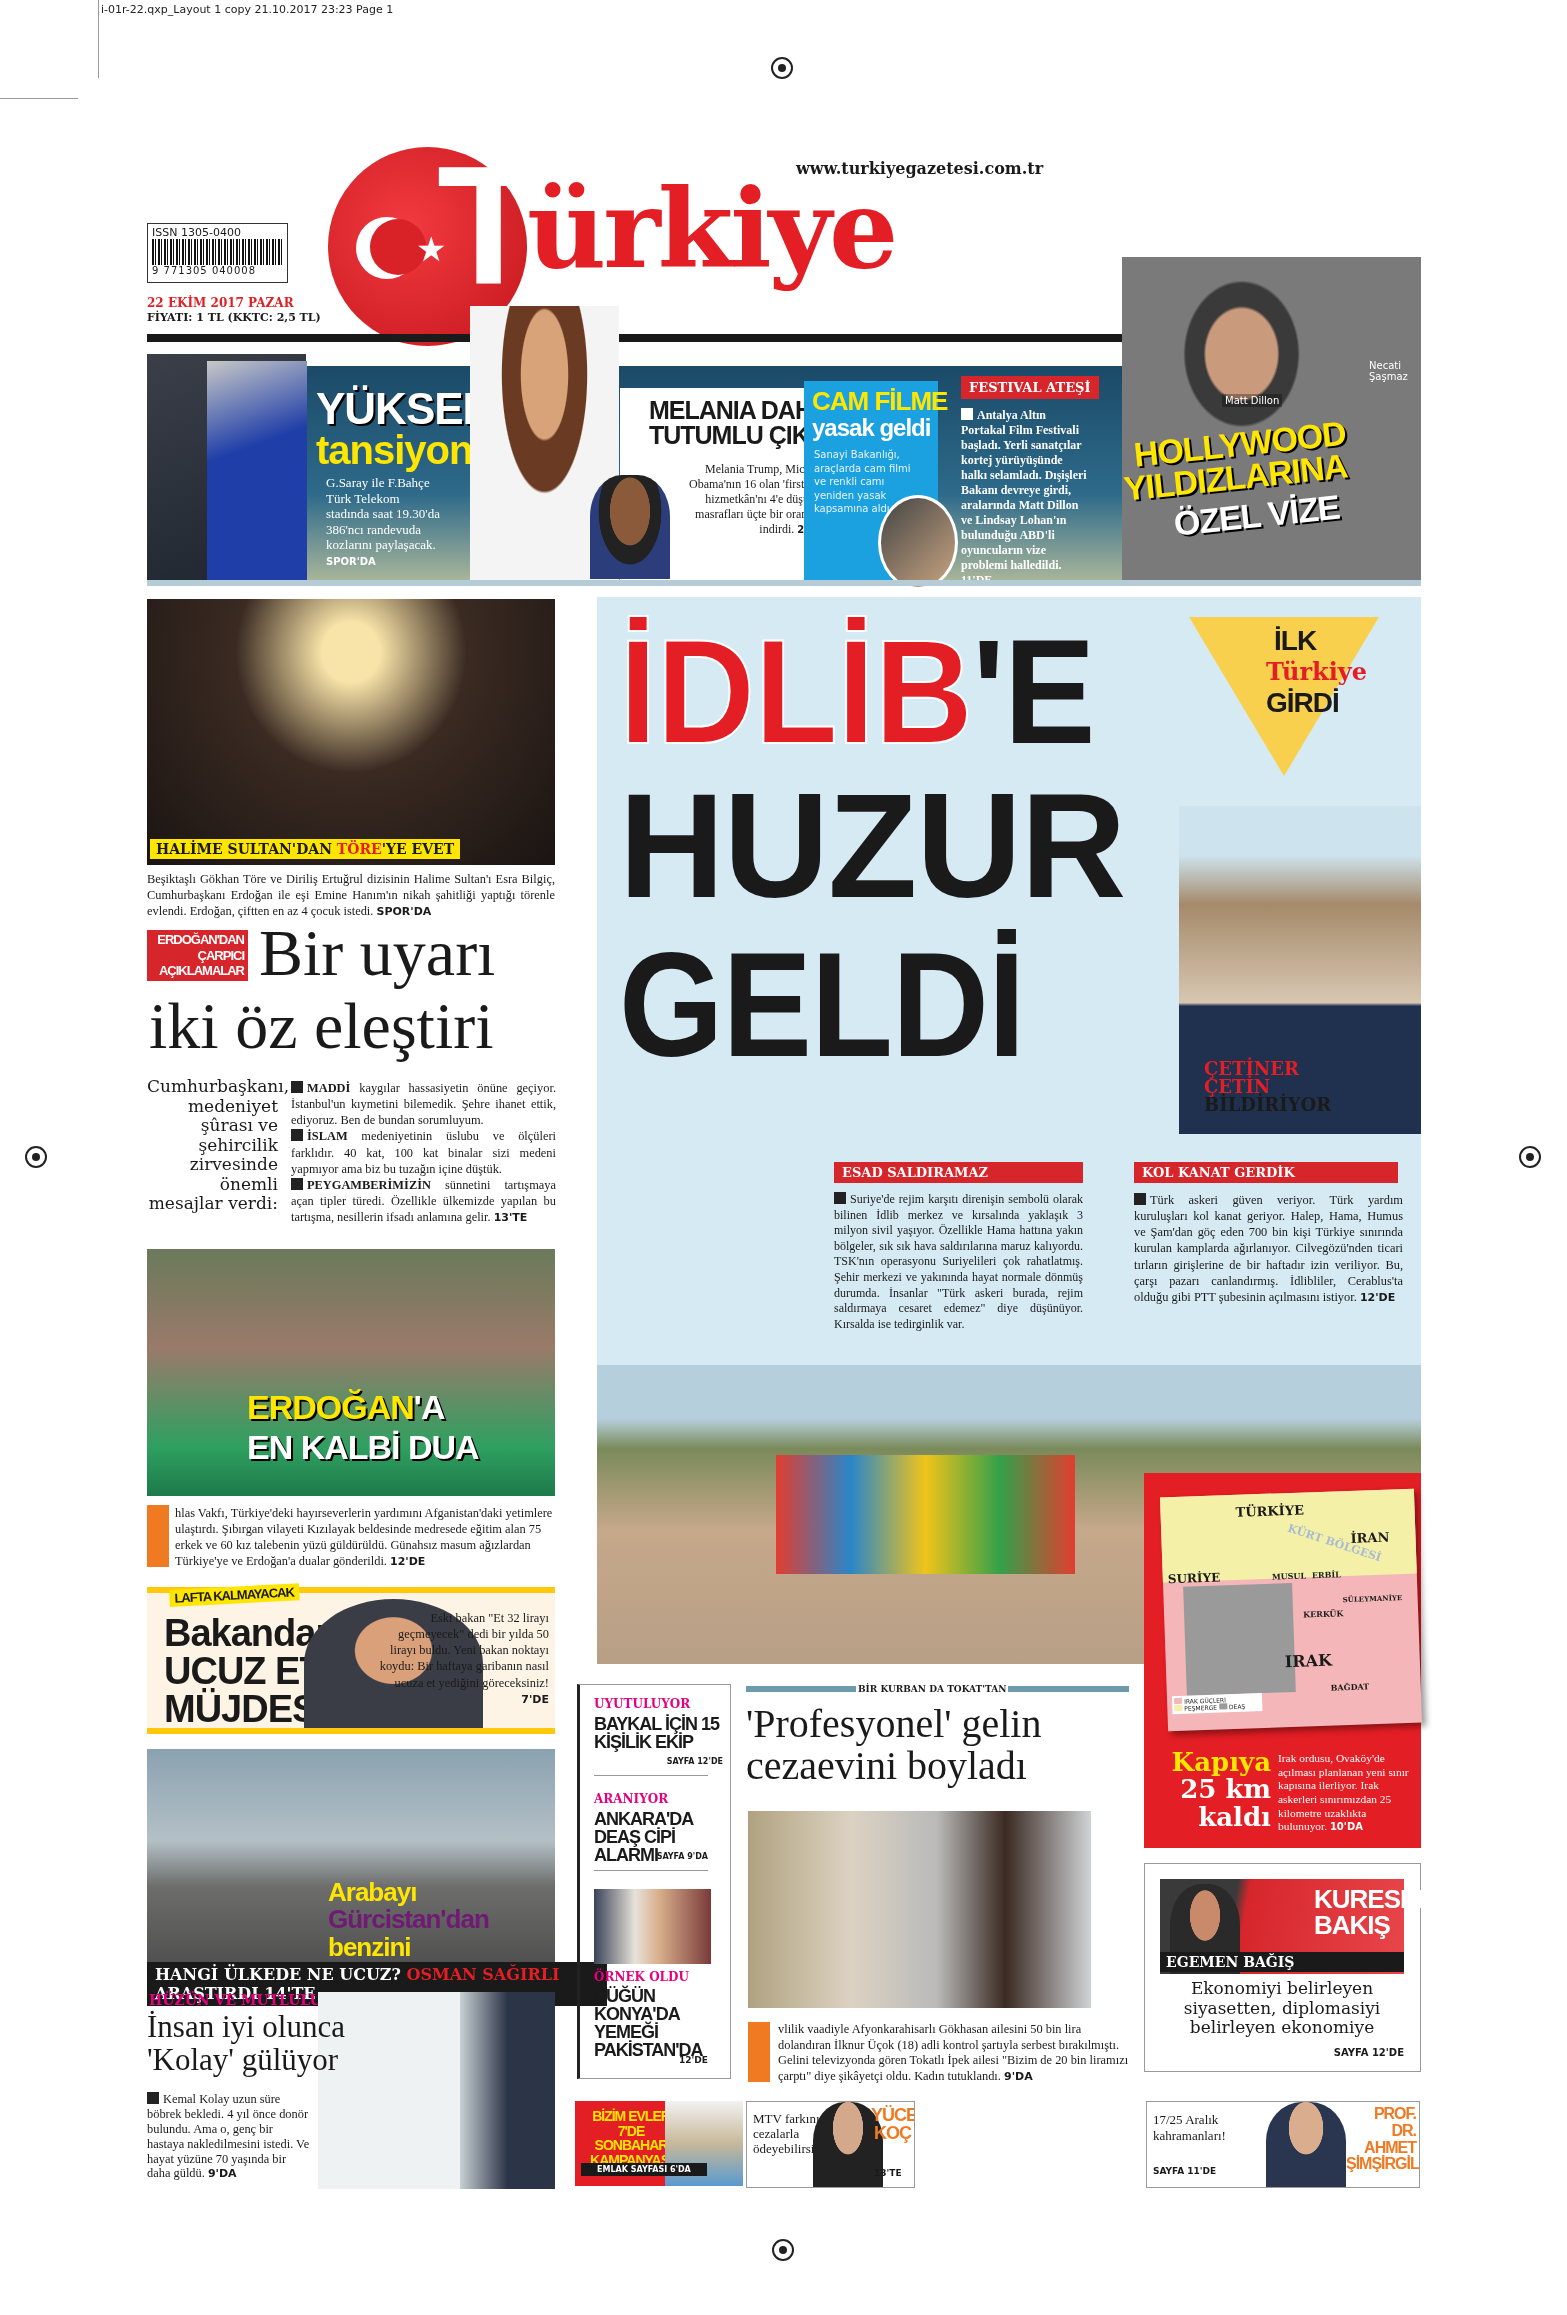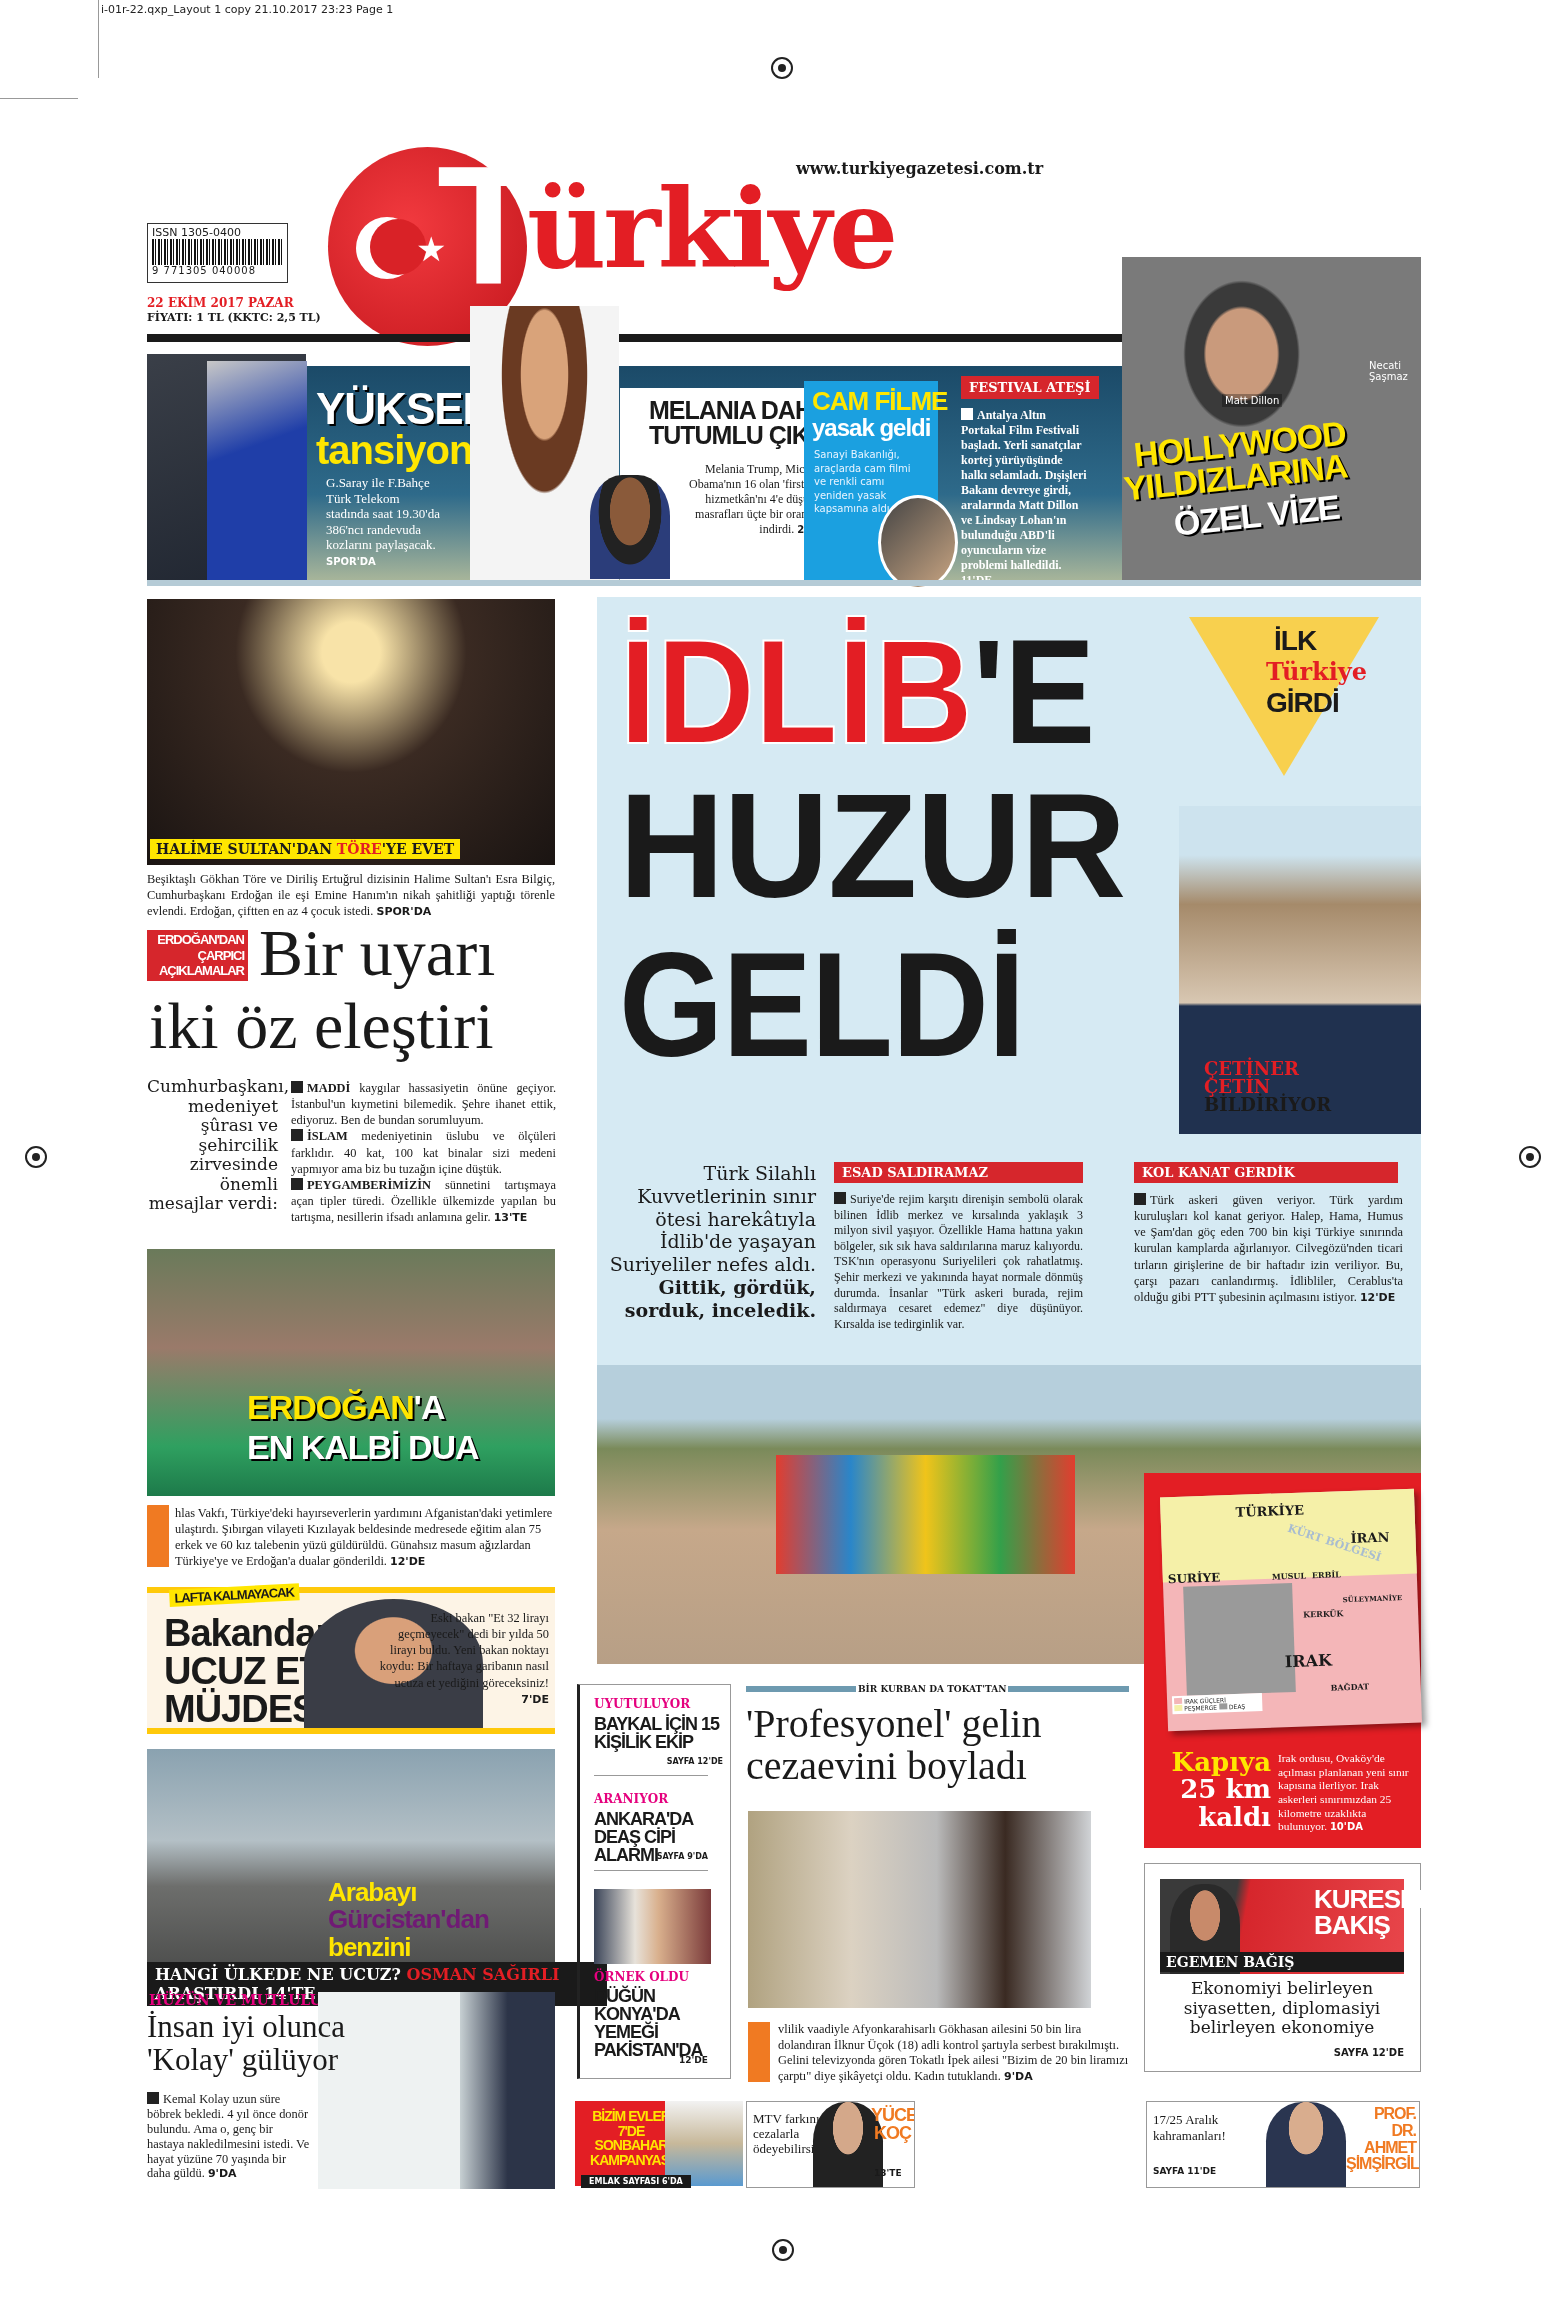--- a/index.html
+++ b/index.html
@@ -138,21 +138,20 @@
   <div class="abs cond" style="left:677px;top:28px;font-size:28px">İLK</div>
   <div class="abs slab red" style="left:669px;top:60px;font-size:24px">Türkiye</div>
   <div class="abs cond" style="left:669px;top:90px;font-size:28px">GİRDİ</div>
   <div class="abs" style="left:582px;top:209px;width:242px;height:328px;background:linear-gradient(180deg,#cde3ee 0 15%,#a58a6a 30%,#d8c7b2 60%,#20314f 61%)"></div>
   <div class="abs slab red" style="left:607px;top:463px;font-size:18px;line-height:1">
       <div>ÇETİNER</div>
       <div>ÇETİN</div>
       <div style="color:#1a1a1a">BİLDİRİYOR</div>
     </div>
 
-  <div class="abs" style="left:10px;top:565px;width:209px;font-size:19px;text-align:right;line-height:1.2"><span>Türk Silahlı Kuvvetlerinin sınır ötesi harekâtıyla İdlib'de yaşayan Suriyeliler nefes aldı. </span><b>Gittik, gördük, sorduk, inceledik.</b></div>
   <div class="abs slab" style="left:237px;top:565px;width:249px;background:#d6262c;color:#fff;font-size:13px;padding:3px 8px">ESAD SALDIRAMAZ</div>
   <div class="abs lib" style="left:237px;top:595px;width:249px;font-size:12px;line-height:1.3;text-align:justify"><span class="bullet"></span><span>Suriye'de rejim karşıtı direnişin sembolü olarak bilinen İdlib merkez ve kırsalında yaklaşık 3 milyon sivil yaşıyor. Özellikle Hama hattına yakın bölgeler, sık sık hava saldırılarına maruz kalıyordu. TSK'nın operasyonu Suriyelileri çok rahatlatmış. Şehir merkezi ve yakınında hayat normale dönmüş durumda. İnsanlar "Türk askeri burada, rejim saldırmaya cesaret edemez" diye düşünüyor. Kırsalda ise tedirginlik var.</span></div>
   <div class="abs slab" style="left:537px;top:565px;width:264px;background:#d6262c;color:#fff;font-size:13px;padding:3px 8px">KOL KANAT GERDİK</div>
   <div class="abs lib" style="left:537px;top:595px;width:269px;font-size:12.4px;line-height:1.3;text-align:justify"><span class="bullet"></span><span>Türk askeri güven veriyor. Türk yardım kuruluşları kol kanat geriyor. Halep, Hama, Humus ve Şam'dan göç eden 700 bin kişi Türkiye sınırında kurulan kamplarda ağırlanıyor. Cilvegözü'nden ticari tırların girişlerine de bir haftadır izin veriliyor. Bu, çarşı pazarı canlandırmış. İdlibliler, Cerablus'ta olduğu gibi PTT şubesinin açılmasını istiyor.</span> <b class="sans" style="font-size:11px">12'DE</b></div>
 
   <div class="abs" style="left:0;top:768px;width:824px;height:299px;background:linear-gradient(180deg,#b6cfdc 0 18%,#7a8a5a 28%,#c6a88a 55%,#b79f86)">
     <div class="abs" style="left:179px;top:90px;width:299px;height:119px;background:linear-gradient(90deg,#e23d2f,#2a86c9,#f0c41a,#33a04a,#e23d2f)"></div>
   </div>
 </section>
 
@@ -220,21 +219,21 @@
     </div>
   <div class="abs slab" style="left:15px;top:88px;width:244px;background:#1a1a1a;color:#fff;font-size:14px;padding:2px 6px">EGEMEN BAĞIŞ</div>
   <div class="abs" style="left:15px;top:115px;width:244px;font-size:17px;text-align:center;line-height:1.15">Ekonomiyi belirleyen siyasetten, diplomasiyi belirleyen ekonomiye</div>
   <div class="abs sans" style="left:15px;top:183px;width:244px;text-align:right;font-size:10px;font-weight:bold">SAYFA 12'DE</div>
 </section>
 
 <section>
   <div class="abs" style="left:575px;top:2101px;width:167px;height:85px;background:#e31e24">
     <div class="abs cond" style="left:6px;top:8px;width:100px;color:#ffe600;font-size:14px;text-align:center;line-height:1.05">BİZİM EVLER 7'DE SONBAHAR KAMPANYASI</div>
     <div class="abs" style="left:90px;top:0;width:78px;height:85px;background:linear-gradient(180deg,#f2f2f2,#c7b89a 50%,#5a9ad0)"></div>
-    <div class="abs sans" style="left:6px;top:74px;background:#1a1a1a;color:#fff;font-size:8px;font-weight:bold;padding:2px 8px">EMLAK SAYFASI 6'DA</div>
+    <div class="abs sans" style="left:6px;top:62px;background:#1a1a1a;color:#fff;font-size:8px;font-weight:bold;padding:2px 16px">EMLAK SAYFASI 6'DA</div>
   </div>
   <div class="abs" style="left:746px;top:2101px;width:169px;height:87px;border:1px solid #999;overflow:hidden">
     <div class="abs lib" style="left:6px;top:10px;width:80px;font-size:13px;line-height:1.15">MTV farkını cezalarla ödeyebilirsiniz</div>
     <div class="abs" style="left:66px;top:0;width:70px;height:87px;border-radius:45% 45% 0 0;background:radial-gradient(ellipse at 50% 30%,#d4a88a 0 30%,#222 31%)"></div>
     <div class="abs cond" style="left:124px;top:4px;color:#f07a22;font-size:18px;line-height:1;text-align:right;width:40px">
         <div>YÜCEL</div>
         <div>KOÇ</div>
       </div>
     <div class="abs sans" style="left:127px;top:66px;font-size:9px;font-weight:bold">13'TE</div>
   </div>

